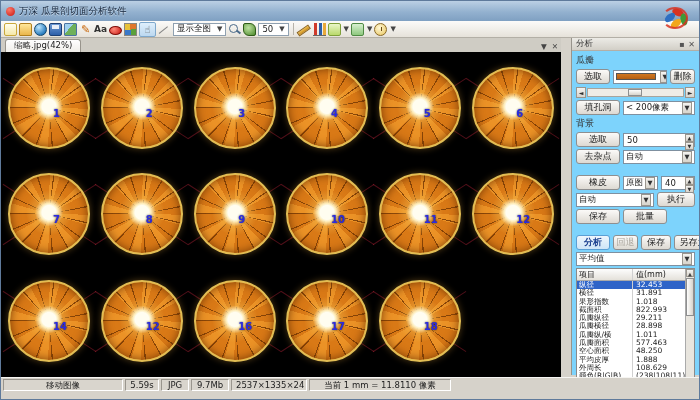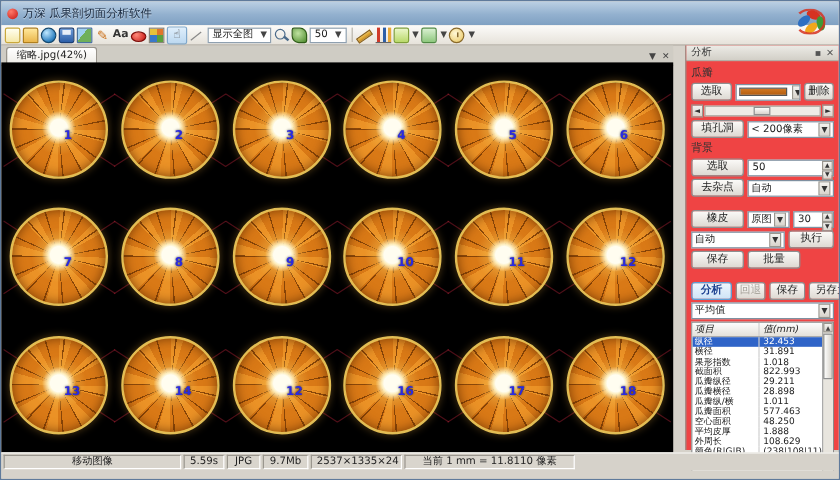--- a/index.html
+++ b/index.html
@@ -68,21 +68,21 @@
     border:2px solid #e2bd54;
     box-shadow:0 0 7px rgba(235,170,60,.35), inset 0 0 10px rgba(90,40,0,.75);
     background:
       radial-gradient(circle at 50% 48%, #fffdf0 0 7px, rgba(255,242,195,.95) 9px, rgba(246,195,85,.35) 14px, rgba(0,0,0,0) 23px),
       repeating-conic-gradient(from 8deg, rgba(156,82,7,.0) 0 22deg, rgba(120,58,4,.85) 22deg 24deg),
       repeating-conic-gradient(from 16deg, #d97916 0 30deg, #eb9226 30deg 45deg),
       radial-gradient(circle, #e0811c 0 55%, #c26a10 70%, #9c5408 76%, #e3b94e 80%, #caa33c 100%);}
   .num{position:absolute;z-index:2;left:54%;top:50%;color:#2a2ae0;font-weight:bold;font-size:10px;text-shadow:0 0 2px rgba(0,0,0,.8);}
 
   
-  .panel{position:absolute;top:37px;right:0;width:128px;bottom:24px;background:#ef4444;border-left:1px solid #98948c;font-size:9px;}
+  .panel{position:absolute;top:37px;right:0;width:128px;bottom:24px;background:#7dd3fc;border-left:1px solid #98948c;font-size:9px;}
   .phead{height:13px;display:flex;justify-content:space-between;align-items:center;padding:0 4px;font-size:8.5px;background:linear-gradient(#ecebe6,#d2cfc7);border-bottom:1px solid #b3afa6;color:#333;}
   .phead .ctl{display:flex;gap:4px;font-size:8px;color:#555;}
   .pbody{padding:1px 4px 0 4px;}
   .slabel{margin:2px 0 1px 0;color:#333;font-family:Liberation Serif, serif;}
   .prow{display:flex;gap:3px;margin:2px 0;align-items:center;}
   .btn{background:linear-gradient(#fbfaf8,#ddd9d2);border:1px solid #8e8f90;border-radius:3px;font-size:9px;height:15px;line-height:13px;text-align:center;color:#222;padding:0 2px;}
   .w44{width:44px;flex:0 0 auto;} .w30{width:30px;flex:0 0 auto;} .w34{width:34px;flex:0 0 auto;} .w25{width:25px;flex:0 0 auto;} .w38{width:38px;flex:0 0 auto;}
   .combo{flex:1;background:#fff;border:1px solid #7f90a0;height:14px;display:flex;align-items:center;padding:0 2px;position:relative;overflow:hidden;}
   .combo .val{flex:1;white-space:nowrap;overflow:hidden;font-size:8.5px;}
   .combo .arrow{flex:0 0 10px;height:12px;background:linear-gradient(#f4f3f0,#d8d4cc);border:1px solid #9a968e;font-size:6.5px;line-height:11px;text-align:center;color:#333;margin-left:2px;}
@@ -94,35 +94,35 @@
   .slider{display:flex;align-items:center;height:12px;margin:2px 0;}
   .slider .sarr{width:10px;height:11px;background:linear-gradient(#f4f3f0,#d8d4cc);border:1px solid #9a968e;font-size:6px;line-height:10px;text-align:center;color:#333;flex:0 0 auto;}
   .slider .track{flex:1;height:9px;margin:0 1px;background:#efece6;border:1px solid #a8a49c;position:relative;}
   .slider .thumb{position:absolute;left:42%;top:0;width:14px;height:7px;background:linear-gradient(#fdfdfc,#d8d4cc);border:1px solid #8e8f90;}
   .analyze{border:1px solid #5c9fd4;color:#1a3f8f;font-weight:bold;background:linear-gradient(#eef6fd,#cfe5f7);}
   .disabled{color:#a8a49c;}
   .gap{height:7px;}
 
   
   .rtable{margin-top:2px;border:1px solid #8a8a8a;background:#fff;height:129px;position:relative;overflow:hidden;}
-  .thead{display:flex;background:linear-gradient(#fdfdfd,#e4e1da);border-bottom:1px solid #aaa;font-size:8px;height:12px;line-height:11px;margin-right:9px;font-style:italic;}
+  .thead{display:flex;background:linear-gradient(#fdfdfd,#e4e1da);border-bottom:1px solid #aaa;font-size:8px;height:12px;line-height:11px;margin-right:9px;}
   .tbody{margin-right:9px;}
   .c1{width:56px;padding-left:2px;border-right:1px solid #d0d0d0;overflow:hidden;white-space:nowrap;}
   .c2{flex:1;padding-left:3px;overflow:hidden;white-space:nowrap;}
   .trow{display:flex;height:8.3px;font-size:7.5px;line-height:8.2px;color:#222;}
   .trow.sel{background:#2f64c8;color:#fff;}
   .vscroll{position:absolute;right:0;top:0;bottom:0;width:9px;background:#e8e5de;border-left:1px solid #aaa;font-size:5px;color:#444;}
   .vscroll .va{position:absolute;left:0;right:0;height:8px;text-align:center;line-height:8px;background:linear-gradient(#f4f3f0,#d8d4cc);border:1px solid #9a968e;}
   .vscroll .vup{top:0;}
   .vscroll .vthumb{position:absolute;left:0;right:0;top:9px;height:38px;background:linear-gradient(90deg,#fdfdfc,#d8d4cc);border:1px solid #8e8f90;}
 
   
   .statusbar{position:absolute;left:0;right:0;bottom:7px;height:15px;background:#d6d2ca;border-top:1px solid #f6f5f2;display:flex;align-items:center;font-size:8.5px;color:#222;padding-left:2px;}
   .scell{height:12px;line-height:11px;border:1px solid;border-color:#9a968e #ffffff #ffffff #9a968e;background:#d9d5cd;padding:0 4px;margin-right:2px;white-space:nowrap;overflow:hidden;}
-  .sc-hint{width:148px;text-align:center;}
+  .sc-hint{width:120px;text-align:center;}
   .sc-time{width:34px;text-align:center;}
   .sc-fmt{width:28px;text-align:center;}
   .sc-size{width:38px;text-align:center;}
   .sc-dims{width:76px;text-align:center;}
   .sc-scale{width:142px;text-align:center;}
   .bottomstrip{position:absolute;left:0;right:0;bottom:0;height:7px;background:#d6d2ca;}
 </style>
 </head>
 <body>
 
@@ -225,24 +225,20 @@
         <div class="cell">
           <div class="orange"></div>
           <span class="num">11</span>
         </div>
         <div class="cell">
           <div class="orange"></div>
           <span class="num">12</span>
         </div>
         <div class="cell">
           <div class="orange"></div>
-          <span class="num">13</span>
-        </div>
-        <div class="cell">
-          <div class="orange"></div>
           <span class="num">14</span>
         </div>
         <div class="cell">
           <div class="orange"></div>
           <span class="num">12</span>
         </div>
         <div class="cell">
           <div class="orange"></div>
           <span class="num">16</span>
         </div>
@@ -311,21 +307,21 @@
       </div>
 
       <div class="gap"></div>
       <div class="prow">
         <span class="btn w44">橡皮</span>
         <span class="combo">
           <span class="val">原图</span>
           <span class="arrow">▼</span>
         </span>
         <span class="spin">
-          <span class="sv">30</span>
+          <span class="sv">40</span>
           <span class="ud">
               <b>▲</b>
               <b>▼</b>
             </span>
         </span>
       </div>
 
       <div class="prow">
         <span class="combo">
           <span class="val">自动</span>

